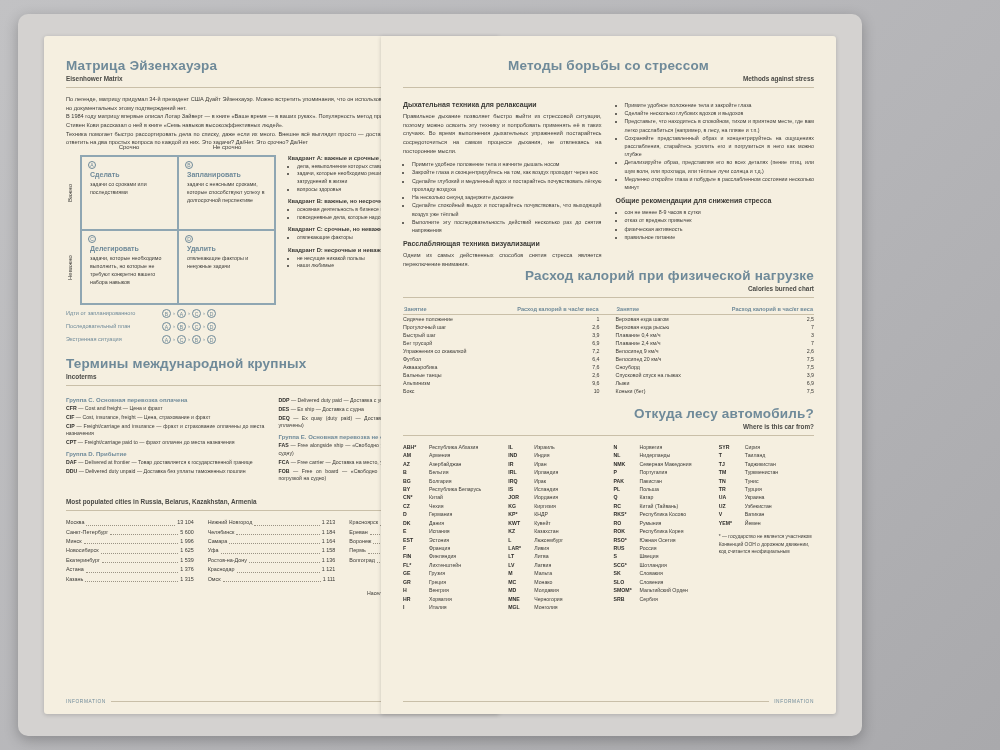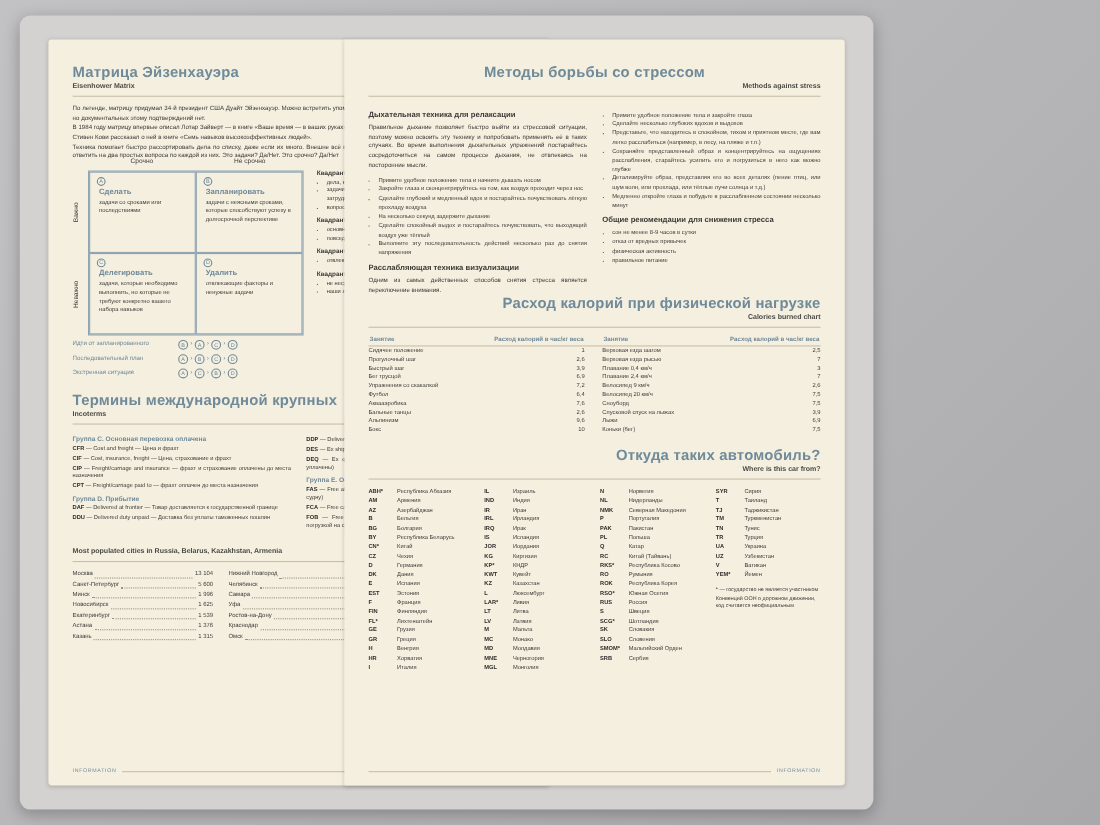--- a/index.html
+++ b/index.html
@@ -12,21 +12,21 @@
   #stage {
     position: relative;
     width: 1000px; height: 750px;
     background: linear-gradient(135deg,#c2c2c4 0%,#b4b4b7 60%,#a9a9ac 100%);
     overflow: hidden;
   }
   
   .book {
     position: absolute;
     left: 18px; top: 14px;
-    width: 776px; height: 722px;
+    width: 844px; height: 722px;
     background: #d4d2d0;
     border-radius: 10px;
     box-shadow: 0 4px 14px rgba(0,0,0,.25);
   }
   .page {
     position: absolute;
     top: 22px;
     width: 455px; height: 678px;
     background: #f5efe0;
     box-shadow: 0 1px 4px rgba(0,0,0,.18);
@@ -566,21 +566,21 @@
                   <td></td>
                   <td class="nm">Коньки (бег)</td>
                   <td class="dots"></td>
                   <td class="vl">7,5</td>
                 </tr>
             </tbody>
           </table>
         </div>
 
         <div style="margin-top:10px">
-          <h2 class="sect" style="text-align:right">Откуда таких автомобиль?</h2>
+          <h2 class="sect" style="text-align:right">Откуда лесу автомобиль?</h2>
           <div class="sect-en" style="text-align:right">Where is this car from?</div>
           <div class="rule"></div>
           <div class="plates">
             <div>
               <div class="plrow">
                   <span class="code">ABH*</span>
                   <span class="ctry">Республика Абхазия</span>
                 </div>
               <div class="plrow">
                   <span class="code">AM</span>

